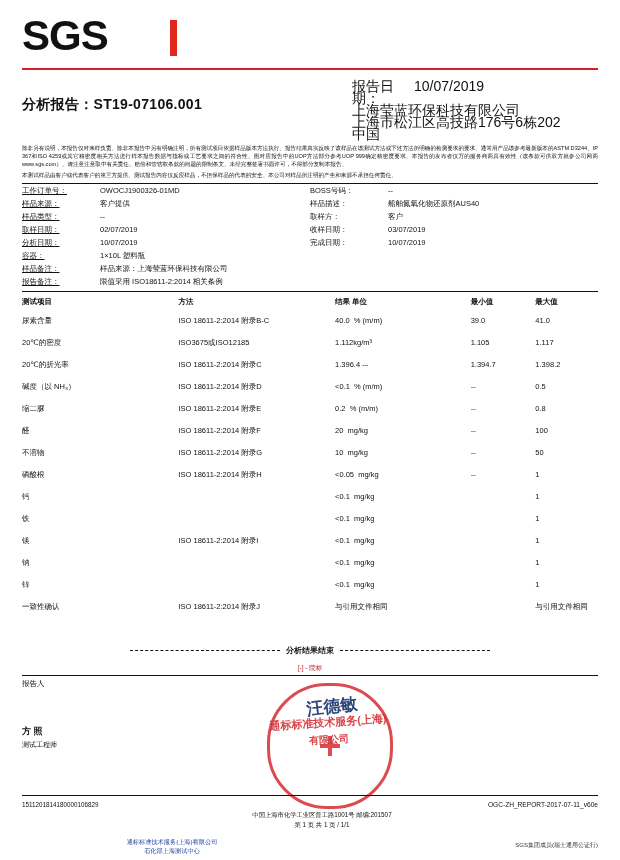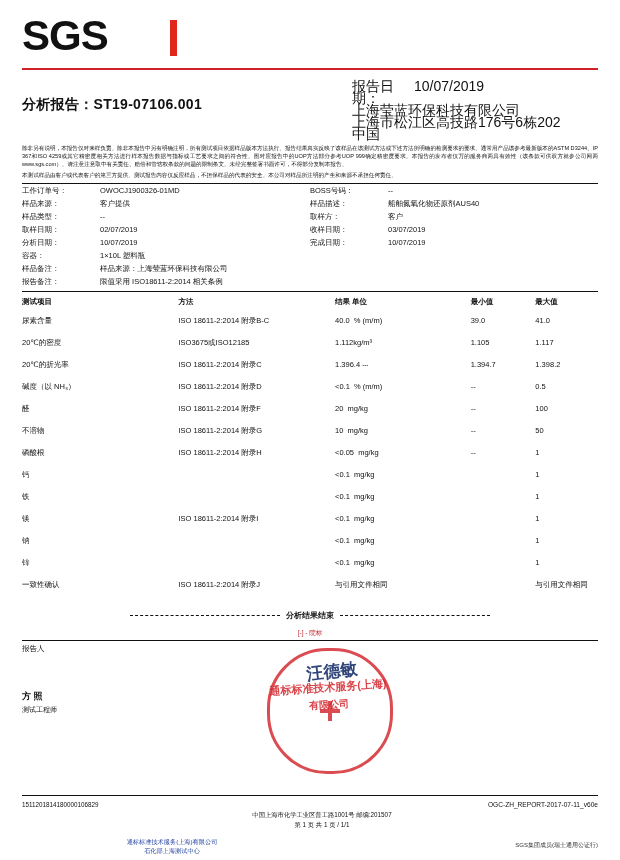--- a/index.html
+++ b/index.html
@@ -38,21 +38,21 @@
   
   .disc{
     font-size:5.6px;line-height:8px;text-align:justify;margin-top:6px;
     color:#111;
   }
   .hr-thin{height:1px;background:#111;margin:4px 0 0 0;}
 
   
   table.info{width:100%;border-collapse:collapse;font-size:7.5px;}
   table.info td{padding:1px 0;vertical-align:top;line-height:11px;}
-  .c1{width:78px;}
+  .c1{width:78px;text-decoration:underline;}
   .c2{width:210px;}
   .c3{width:78px;}
   .c4{width:auto;}
 
   .hr-med{height:1px;background:#111;margin:3px 0;}
   .hr-med2{height:1px;background:#111;margin:2px 0 3px 0;}
 
   
   table.res{width:100%;border-collapse:collapse;font-size:7.5px;}
   table.res th{font-weight:bold;text-align:left;padding:2px 0 3px 0;font-size:7.5px;}
@@ -60,21 +60,21 @@
   .col-item{width:150px;}
   .col-method{width:150px;}
   .col-result{width:130px;}
   .col-min{width:62px;text-align:left;}
   .col-max{width:60px;text-align:left;}
   .sub td{padding:1px 0;}
   .indent{padding-left:10px;}
   .tiny{font-size:6.3px;}
 
   
-  .endline{display:flex;align-items:center;justify-content:center;margin-top:14px;font-size:8px;font-weight:bold;}
+  .endline{display:flex;align-items:center;justify-content:center;margin-top:27px;font-size:8px;font-weight:bold;}
   .endline .dash{flex:0 0 150px;border-top:1px dashed #111;height:0;margin:0 6px;}
 
   .centerlbl{text-align:center;font-size:6.5px;color:#c0282d;margin-top:8px;}
 
   
   .sigzone{position:relative;height:92px;margin-top:2px;}
   .sig-l{position:absolute;left:0;top:0;width:170px;}
   .sig-r{position:absolute;left:190px;top:0;width:230px;}
   .sigttl{font-size:7.5px;}
   .signame{font-size:9px;font-weight:bold;margin-top:36px;}
@@ -234,20 +234,27 @@
           <td class="tiny">1.398.2</td>
         </tr>
         <tr>
           <td>碱度（以 NH₃）</td>
           <td>ISO 18611-2:2014 附录D</td>
           <td><span>&lt;0.1</span>&nbsp;&nbsp;<span>% (m/m)</span></td>
           <td>--</td>
           <td>0.5</td>
         </tr>
         <tr>
+          <td>缩二脲</td>
+          <td>ISO 18611-2:2014 附录E</td>
+          <td><span>0.2</span>&nbsp;&nbsp;<span>% (m/m)</span></td>
+          <td>--</td>
+          <td>0.8</td>
+        </tr>
+        <tr>
           <td>醛</td>
           <td>ISO 18611-2:2014 附录F</td>
           <td><span>20</span>&nbsp;&nbsp;<span>mg/kg</span></td>
           <td>--</td>
           <td>100</td>
         </tr>
         <tr>
           <td>不溶物</td>
           <td>ISO 18611-2:2014 附录G</td>
           <td><span>10</span>&nbsp;&nbsp;<span>mg/kg</span></td>

